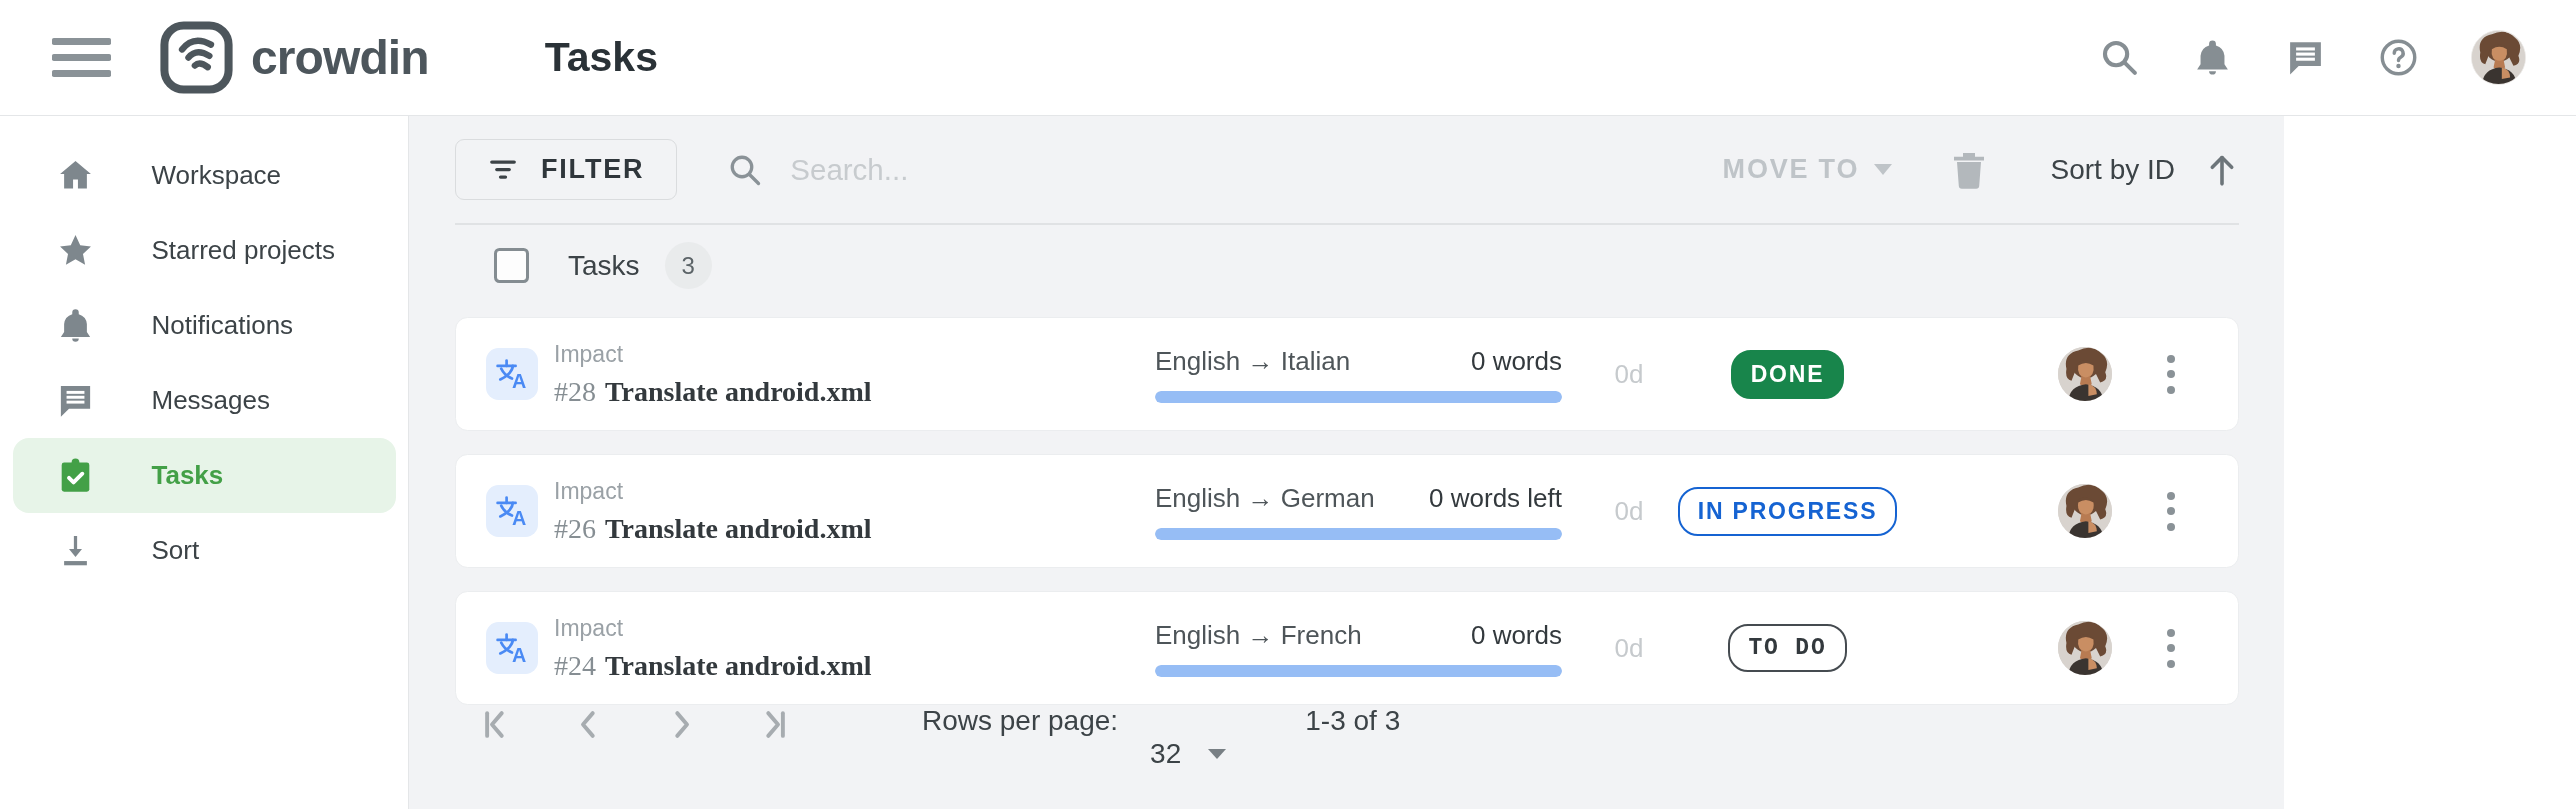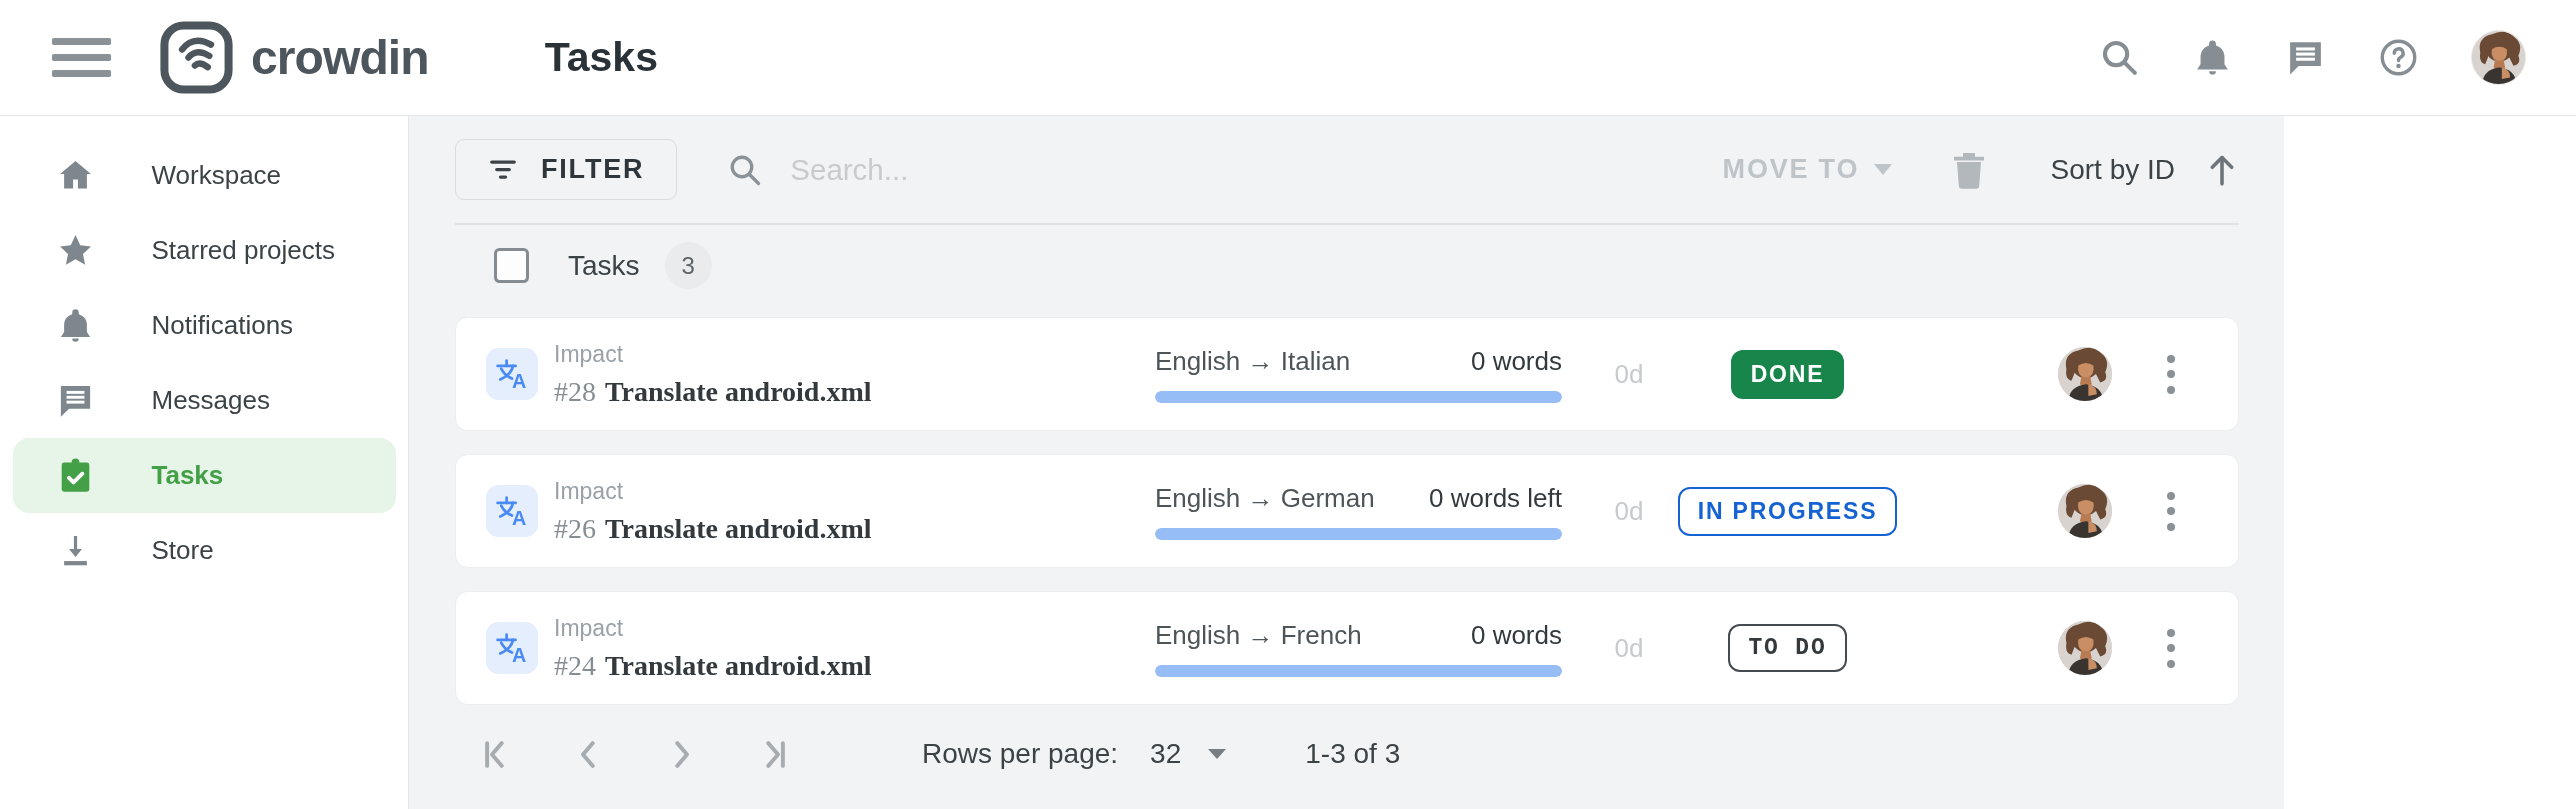--- a/index.html
+++ b/index.html
@@ -62,33 +62,33 @@
   .t-title-line { font-size:28px; font-weight:700; color:#33393d;font-family:Liberation Serif, serif; }
   .t-id { color:#868e93; font-weight:400; margin-right:9px; }
   .cell-lang { width:407px; flex:0 0 auto; }
   .lang-line { display:flex; justify-content:space-between; align-items:baseline; margin-bottom:14.3px; }
   .lang-pair { font-size:26px; color:#4e5559; }
   .lang-words { font-size:26px; color:#33393d; }
   .progress-track { height:12.5px; border-radius:6.3px; background:#e8edf3; overflow:hidden; }
   .progress-fill { height:100%; border-radius:6.3px; background:#96bdf5; }
   .cell-duration { width:134px; flex:0 0 auto; text-align:center; font-size:26px; color:#c6cacd; }
   .cell-status { width:183px; flex:0 0 auto; display:flex; justify-content:center; }
-  .badge { font-size:23px; font-weight:700; letter-spacing:1.8px; border-radius:12px; padding:9px 18px; white-space:nowrap; }
+  .badge { font-size:23px; font-weight:700; letter-spacing:1.8px; border-radius:20px; padding:9px 18px; white-space:nowrap; }
   .badge--done { background:#18854b; color:#fff; border:2.7px solid #18854b; }
   .badge--progress { background:#fff; color:#1563d2; border:2.7px solid #1563d2; }
   .badge--todo { background:#fff; color:#33393d; border:2.7px solid #454b50;font-family:Liberation Mono, monospace; }
   .cell-spacer { flex:0 0 179px; }
   .cell-avatar { flex:0 0 auto; }
   .row-avatar { width:54px; height:54px; border-radius:50%; overflow:hidden; background:#d9d4cf; }
   .row-avatar svg { width:100%; height:100%; display:block; }
   .cell-kebab { flex:0 0 auto; margin-left:41px; width:36px; display:flex; flex-direction:column; align-items:center; gap:7.2px; cursor:pointer; padding:5.4px 0; }
   .cell-kebab i { width:8px; height:8px; border-radius:50%; background:#8a9297; }
 
   
-  .pagination { display:flex; align-items:center; height:98px; padding-left:70px; color:#a7acb0; }
+  .pagination { display:flex; height:98px; padding-left:70px; color:#a7acb0; }
   .pg-btn { width:39px; height:39px; color:#a7acb0; cursor:pointer; margin-right:52px; }
   .pg-label { font-size:28px; color:#3c4347; margin-left:79px; }
   .pg-select { display:flex; align-items:center; gap:27px; margin-left:32px; cursor:pointer; }
   .pg-value { font-size:28px; color:#3c4347; }
   .pg-caret { width:0; height:0; border-left:9px solid transparent; border-right:9px solid transparent; border-top:10.7px solid #787f84; }
   .pg-range { font-size:28px; color:#3c4347; margin-left:79px; }
 </style>
 </head>
 <body>
 
@@ -191,21 +191,21 @@
           <circle cx="12" cy="4" r="2.4"></circle>
           <path d="M8 13.5l2.8 2.8 5.4-5.4" fill="none" stroke="#fff" stroke-width="2.4" stroke-linecap="round" stroke-linejoin="round"></path>
         </svg>
       <span class="slabel">Tasks</span>
     </div>
     <div class="side-item">
       <svg class="sicon" viewBox="0 0 24 24" fill="currentColor">
           <path d="M11 3h2v8h3l-4 5-4-5h3z"></path>
           <rect x="5" y="18.5" width="14" height="2.6"></rect>
         </svg>
-      <span class="slabel">Store</span>
+      <span class="slabel">Sort</span>
     </div>
   </div>
 
   <div class="main">
 
     <div class="toolbar">
       <button class="filter-btn">
         <svg class="ficon" viewBox="0 0 24 20" stroke="currentColor" stroke-width="2.6" stroke-linecap="round">
             <line x1="3" y1="4" x2="21" y2="4"></line>
             <line x1="7" y1="10" x2="17" y2="10"></line>

